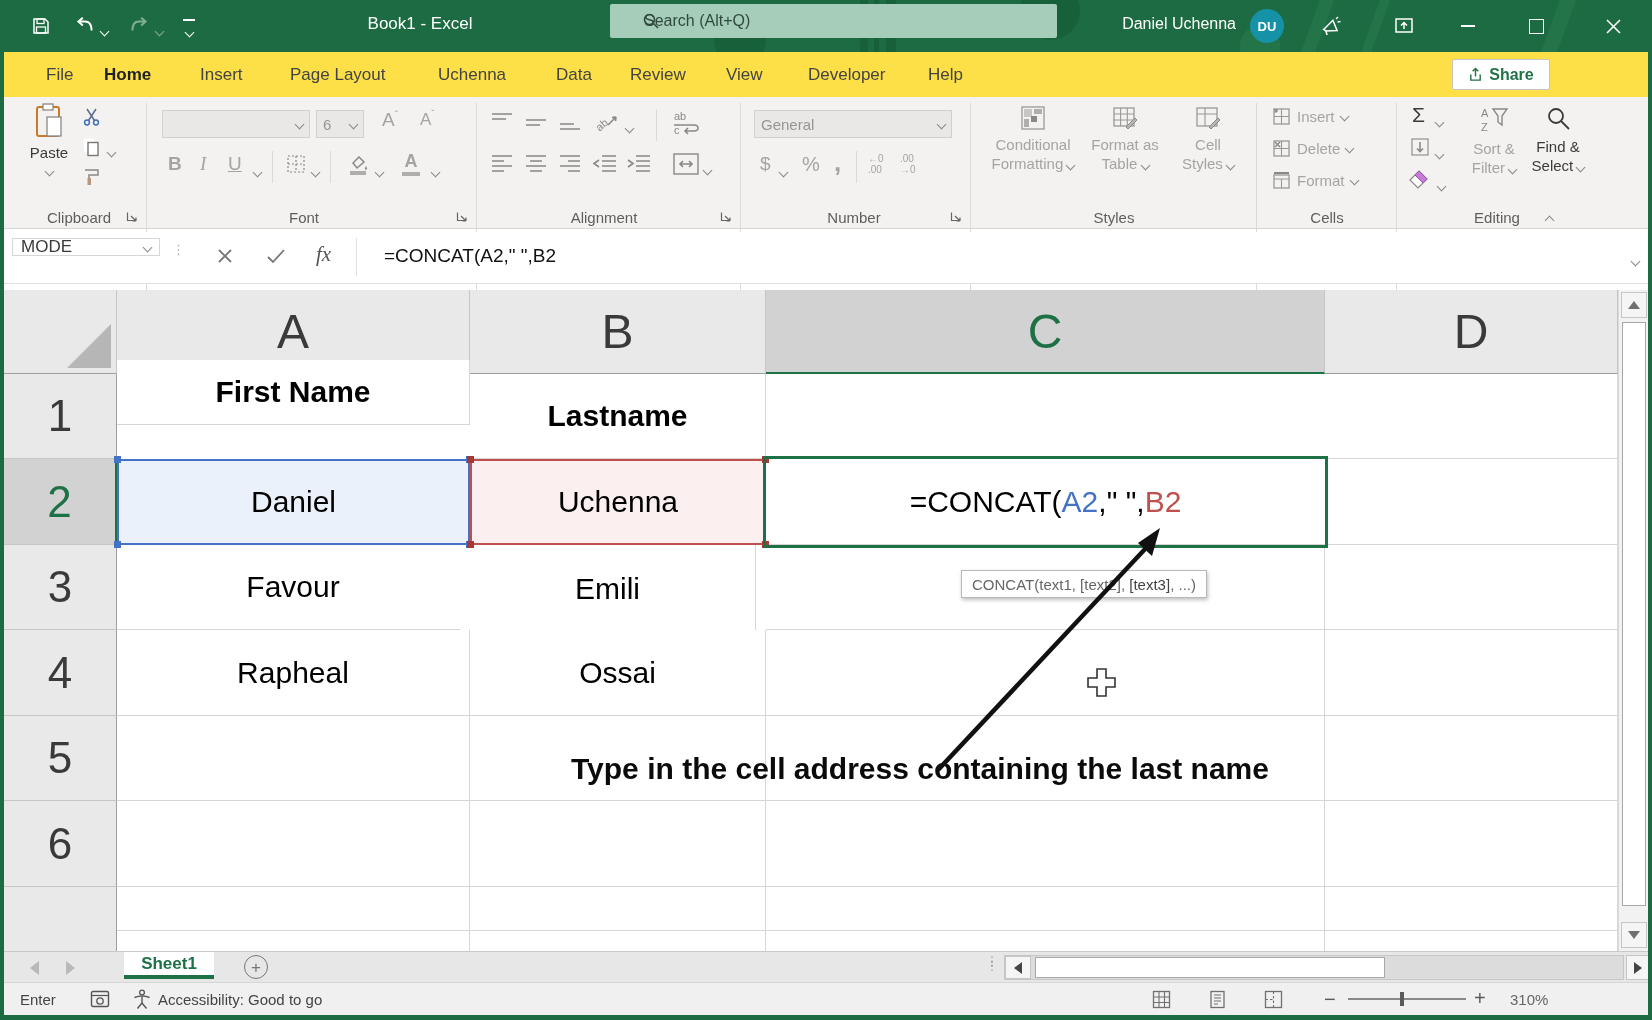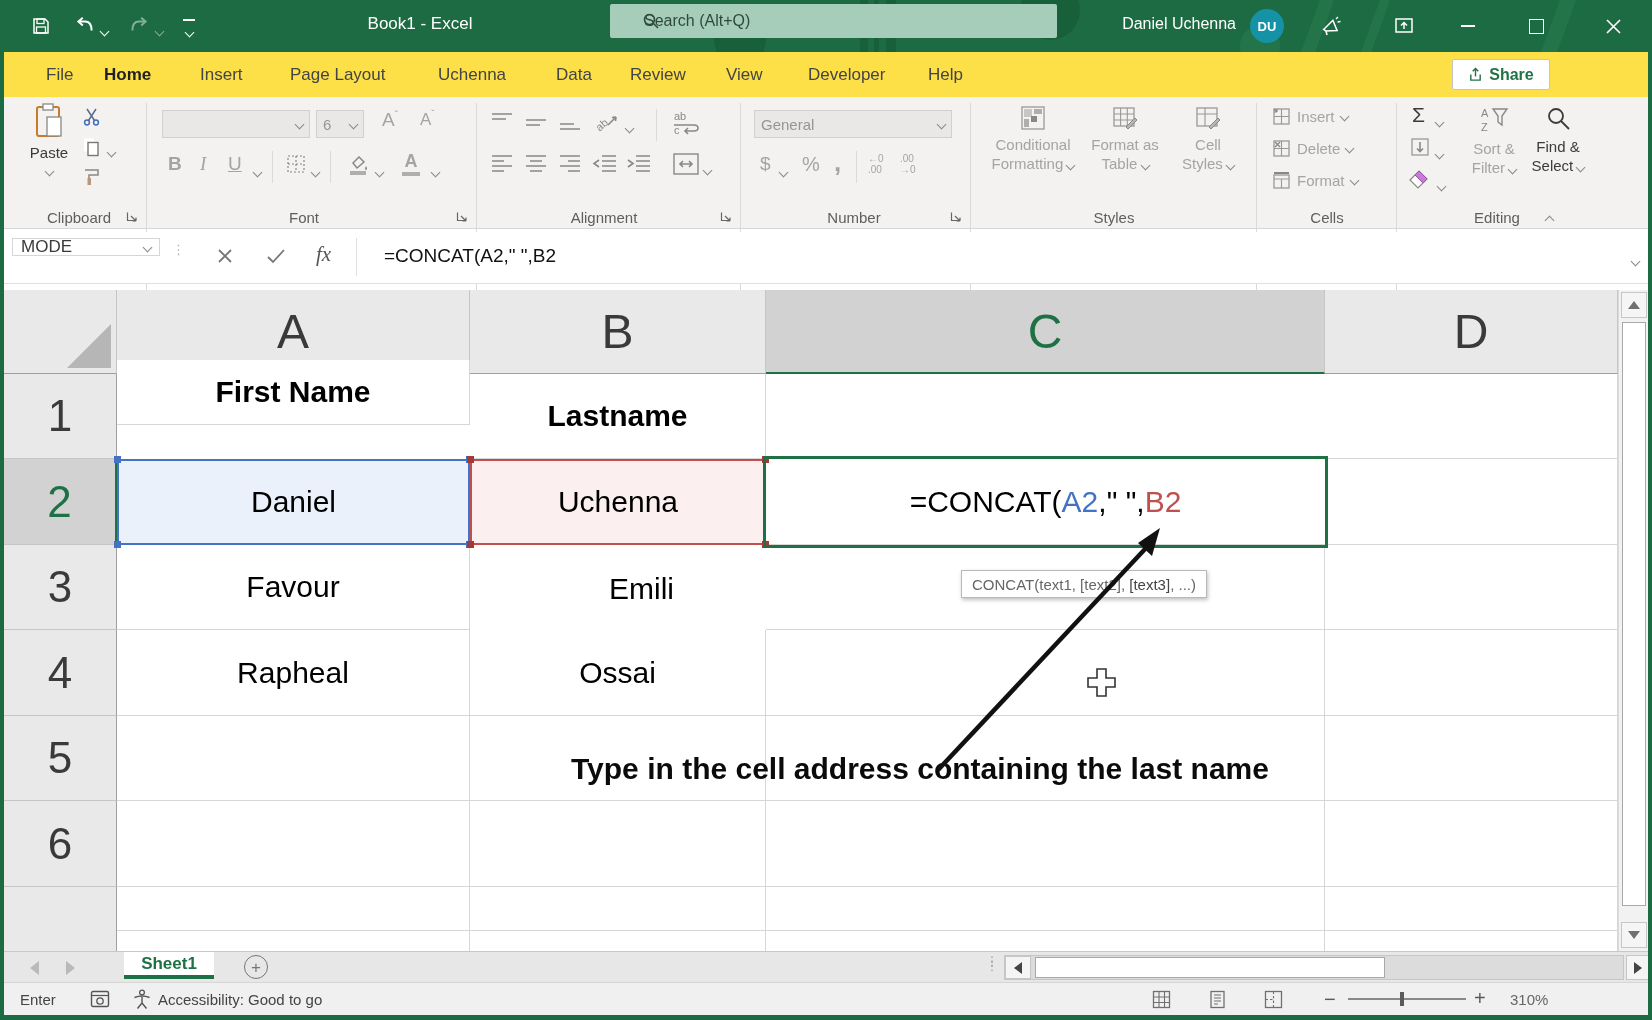--- a/index.html
+++ b/index.html
@@ -423,21 +423,21 @@
   <div class="handle" style="left:114px;top:456px;background:#4472C4"></div>
     <div class="handle" style="left:466px;top:456px;background:#4472C4"></div>
   <div class="handle" style="left:114px;top:541px;background:#4472C4"></div>
     <div class="handle" style="left:466px;top:541px;background:#4472C4"></div>
   <div class="handle" style="left:467px;top:456px;background:#A63935"></div>
     <div class="handle" style="left:762px;top:456px;background:#A63935"></div>
   <div class="handle" style="left:467px;top:541px;background:#A63935"></div>
     <div class="handle" style="left:762px;top:541px;background:#A63935"></div>
 
   <div class="abs gc" style="left:117px;top:545px;width:353px;height:85px">Favour</div>
-  <div class="abs gc" style="left:494px;top:545px;width:296px;height:88px">Emili</div>
+  <div class="abs gc" style="left:460px;top:545px;width:296px;height:88px">Emili</div>
   <div class="abs gc" style="left:766px;top:545px;width:559px;height:85px"></div>
   <div class="abs gc" style="left:1325px;top:545px;width:293px;height:85px"></div>
 
   <div class="abs gc" style="left:117px;top:630px;width:353px;height:86px">Rapheal</div>
   <div class="abs gc" style="left:470px;top:630px;width:296px;height:86px">Ossai</div>
   <div class="abs gc" style="left:766px;top:630px;width:559px;height:86px"></div>
   <div class="abs gc" style="left:1325px;top:630px;width:293px;height:86px"></div>
 
   <div class="abs gc" style="left:117px;top:716px;width:353px;height:85px"></div>
   <div class="abs gc" style="left:470px;top:716px;width:296px;height:85px"></div>

